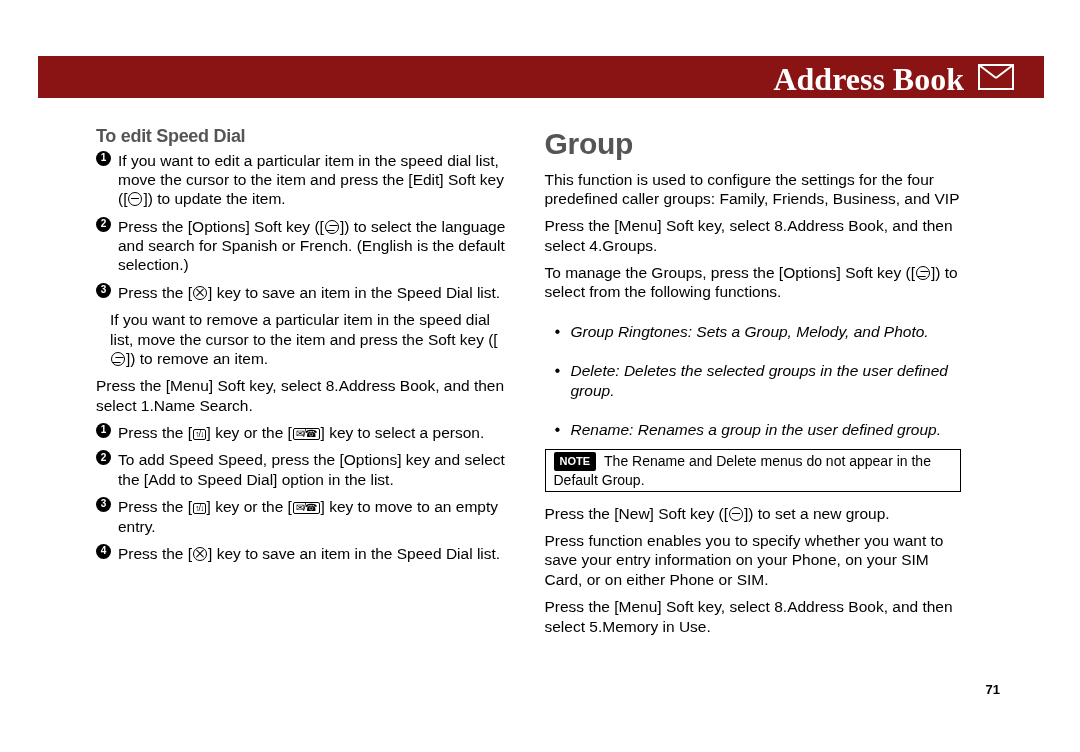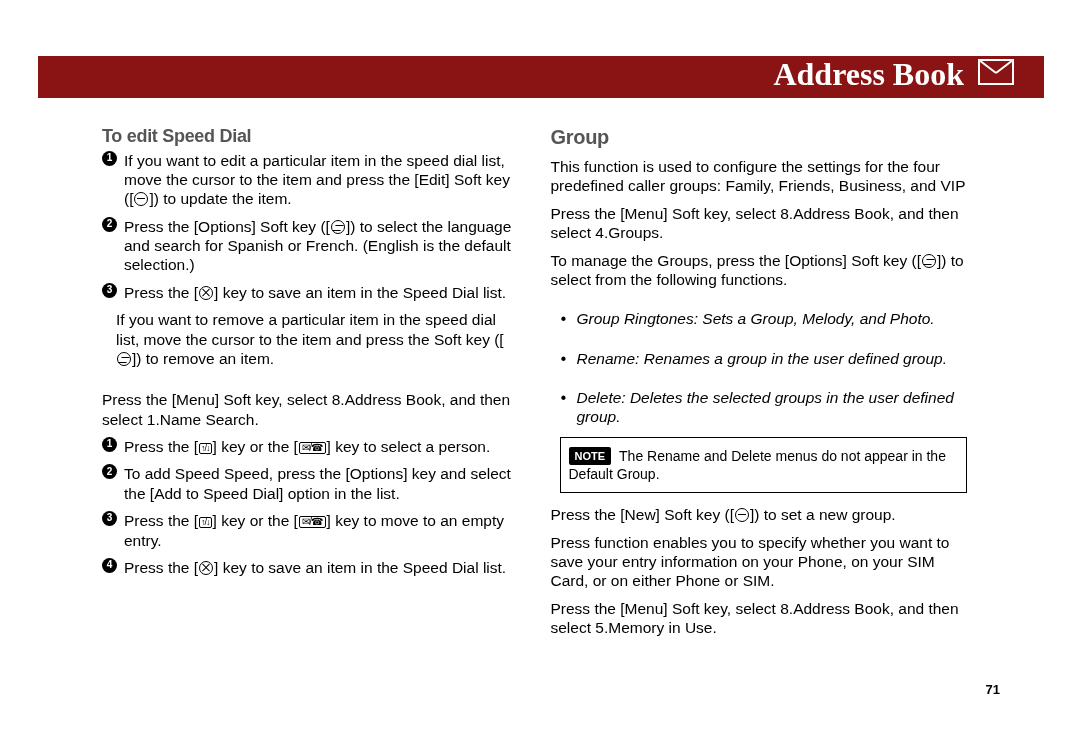--- a/index.html
+++ b/index.html
@@ -16,70 +16,70 @@
     box-sizing: border-box;
   }
   .red-band {
     position: absolute;
     top: 56px;
     left: 38px;
     right: 36px;
     height: 42px;
     background: #8A1313;
     display: flex;
-    align-items: flex-start;
+    align-items: flex-end;
     justify-content: flex-end;
     padding-right: 30px;
     box-sizing: border-box;
   }
   .red-band-title {
     font-family: "Times New Roman", Times, serif;
     font-size: 32px;
     color: #fff;
     font-weight: bold;
     display: flex;
     align-items: center;
   }
   .env-icon {
     display: inline-block;
     margin-left: 14px;
     vertical-align: middle;
   }
   .content {
     position: absolute;
     top: 115px;
-    left: 102px;
+    left: 96px;
     width: 865px;
     display: flex;
     gap: 32px;
     box-sizing: border-box;
   }
   .col {
     flex: 1;
     font-size: 15.5px;
     line-height: 1.25;
   }
   h2.section {
     font-family: Arial, Helvetica, sans-serif;
-    font-size: 20px;
+    font-size: 30px;
     font-weight: bold;
     color: #555;
     margin: 10px 0 2px 0;
     letter-spacing: -0.3px;
   }
   h3.subsection {
     font-family: Arial, Helvetica, sans-serif;
     font-size: 18px;
     font-weight: bold;
     color: #555;
     margin: 10px 0 2px 0;
     letter-spacing: -0.3px;
   }
   p.body {
-    margin: 3px 0 22px 14px;
+    margin: 3px 0 8px 14px;
   }
   p.plain {
     margin: 7px 0 8px 0;
   }
   ol.num {
     list-style: none;
     padding: 0;
     margin: 0;
   }
   ol.num li {
@@ -161,22 +161,22 @@
     border:1px solid #000;
     border-radius:2px;
     padding:0 2px;
     font-size:10px;
     letter-spacing:-1px;
     vertical-align: 1px;
   }
 
   .note-box {
     border: 1px solid #000;
-    margin: 10px 0 12px 9px;
-    padding: 9px 8px;
+    margin: 10px 0 12px 0;
+    padding: 2px 8px;
     font-size: 14px;
     line-height: 1.3;
   }
   .note-box .note-label {
     display: inline-block;
     background: #000;
     color: #fff;
     font-size: 11px;
     font-weight: bold;
     padding: 2px 6px;
@@ -249,22 +249,22 @@
 
     <div class="col">
 
       <h2 class="section">Group</h2>
       <p class="plain">This function is used to configure the settings for the four predefined caller groups: Family, Friends, Business, and VIP</p>
       <p class="plain">Press the [Menu] Soft key, select 8.Address Book, and then select 4.Groups.</p>
       <p class="plain">To manage the Groups, press the [Options] Soft key ([<span class="key circle slash"></span>]) to select from the following functions.</p>
 
       <ul class="bulleted">
         <li>Group Ringtones: Sets a Group, Melody, and Photo.</li>
+        <li>Delete: Deletes the selected groups in the user defined group.</li>
         <li>Rename: Renames a group in the user defined group.</li>
-        <li>Delete: Deletes the selected groups in the user defined group.</li>
       </ul>
 
       <div class="note-box">
         <span class="note-label">NOTE</span><span>The Rename and Delete menus do not appear in the Default Group.</span>
       </div>
 
       <p class="plain">Press the [New] Soft key ([<span class="key circle dash"></span>]) to set a new group.</p>
 
       <p class="plain">Press function enables you to specify whether you want to save your entry information on your Phone, on your SIM Card, or on either Phone or SIM.</p>
       <p class="plain">Press the [Menu] Soft key, select 8.Address Book, and then select 5.Memory in Use.</p>

